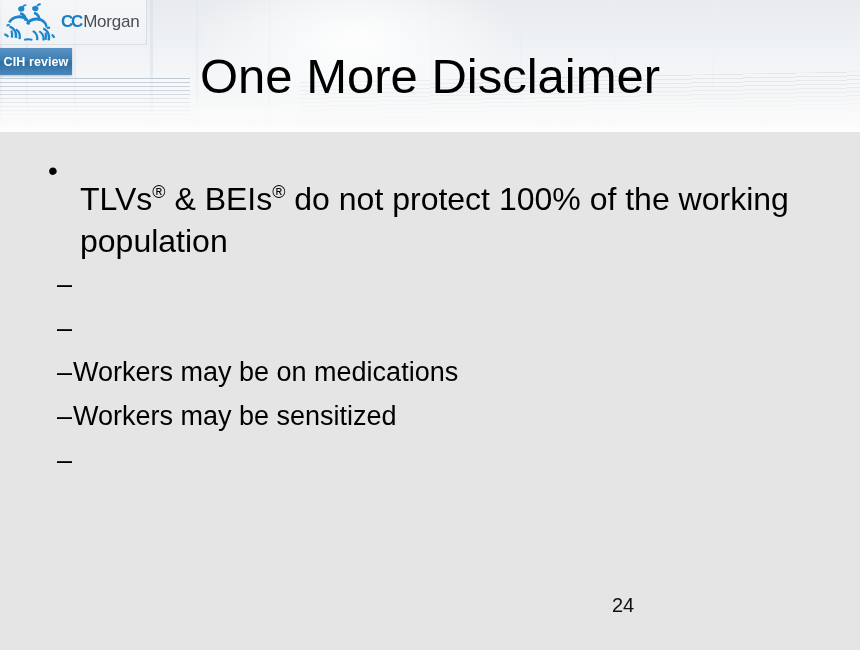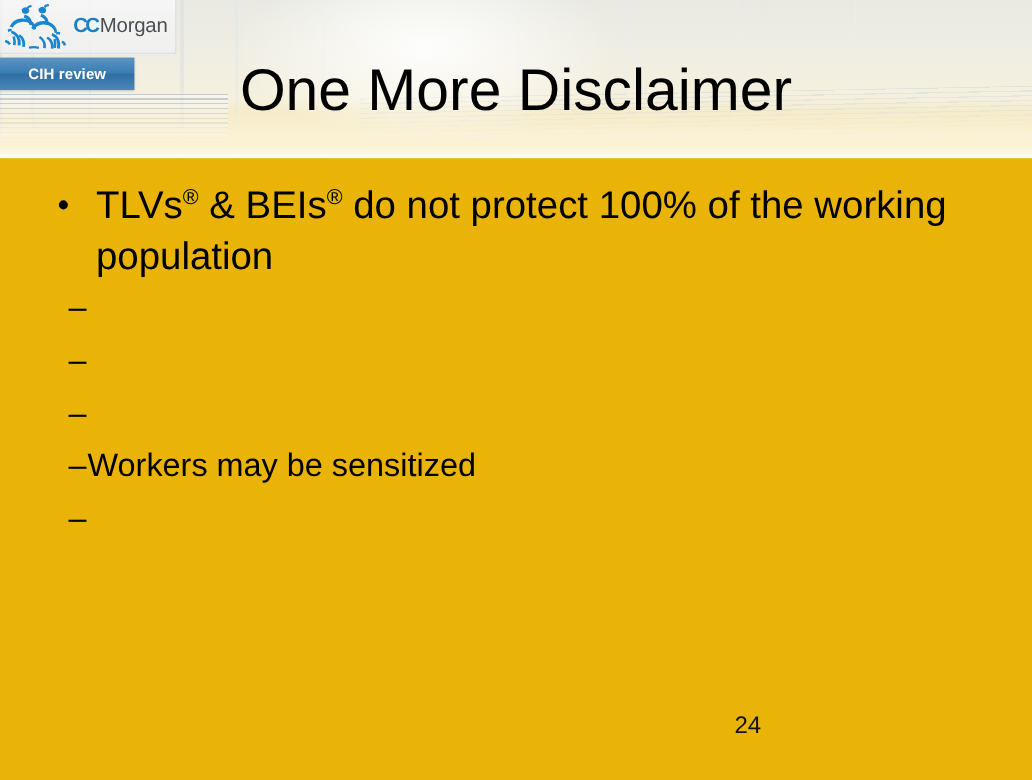--- a/index.html
+++ b/index.html
@@ -10,21 +10,21 @@
   }
   body {
     font-family: "Liberation Sans", sans-serif;
     -webkit-font-smoothing: antialiased;
   }
 
   .slide {
     position: relative;
     width: 860px;
     height: 650px;
-    background: #eab308;
+    background: #e5e5e5;
     overflow: hidden;
   }
 
   
   .header-band {
     position: absolute;
     left: 0;
     top: 0;
     width: 860px;
     height: 132px;
@@ -144,21 +144,21 @@
     font-weight: bold;
     letter-spacing: -2.2px;
     margin-right: 2px;
   }
 
   
   .cih-tab {
     position: absolute;
     left: 0px;
     top: 48px;
-    width: 112px;
+    width: 72px;
     height: 27px;
     background: linear-gradient(180deg, #5b94c4 0%, #3a7cb0 48%, #2f6ea2 52%, #4b87ba 100%);
     box-shadow: 0 1px 2px rgba(60,80,100,0.35);
     display: flex;
     align-items: center;
     justify-content: center;
   }
   .cih-tab-label {
     color: #ffffff;
     font-size: 12.5px;
@@ -200,20 +200,21 @@
     width: 44px;
     text-align: left;
     padding-left: 12px;
     box-sizing: border-box;
     font-size: 28px;
     line-height: 42px;
   }
   .l1-text {
     flex: 1;
     max-width: 742px;
+    margin-top: 28px;
   }
   .l1-text sup {
     font-size: 0.56em;
     vertical-align: super;
     line-height: 0;
   }
 
   .sublist {
     margin-top: 4px;
   }
@@ -312,20 +313,21 @@
       <div class="l2">
         <span class="l2-marker">–</span>
       </div>
 
       <div class="l2">
         <span class="l2-marker">–</span>
       </div>
 
       <div class="l2">
         <span class="l2-marker">–</span>
+        <span class="l2-text">Workers may be on medications</span>
       </div>
 
       <div class="l2">
         <span class="l2-marker">–</span>
         <span class="l2-text">Workers may be sensitized</span>
       </div>
 
       <div class="l2">
         <span class="l2-marker">–</span>
       </div>

